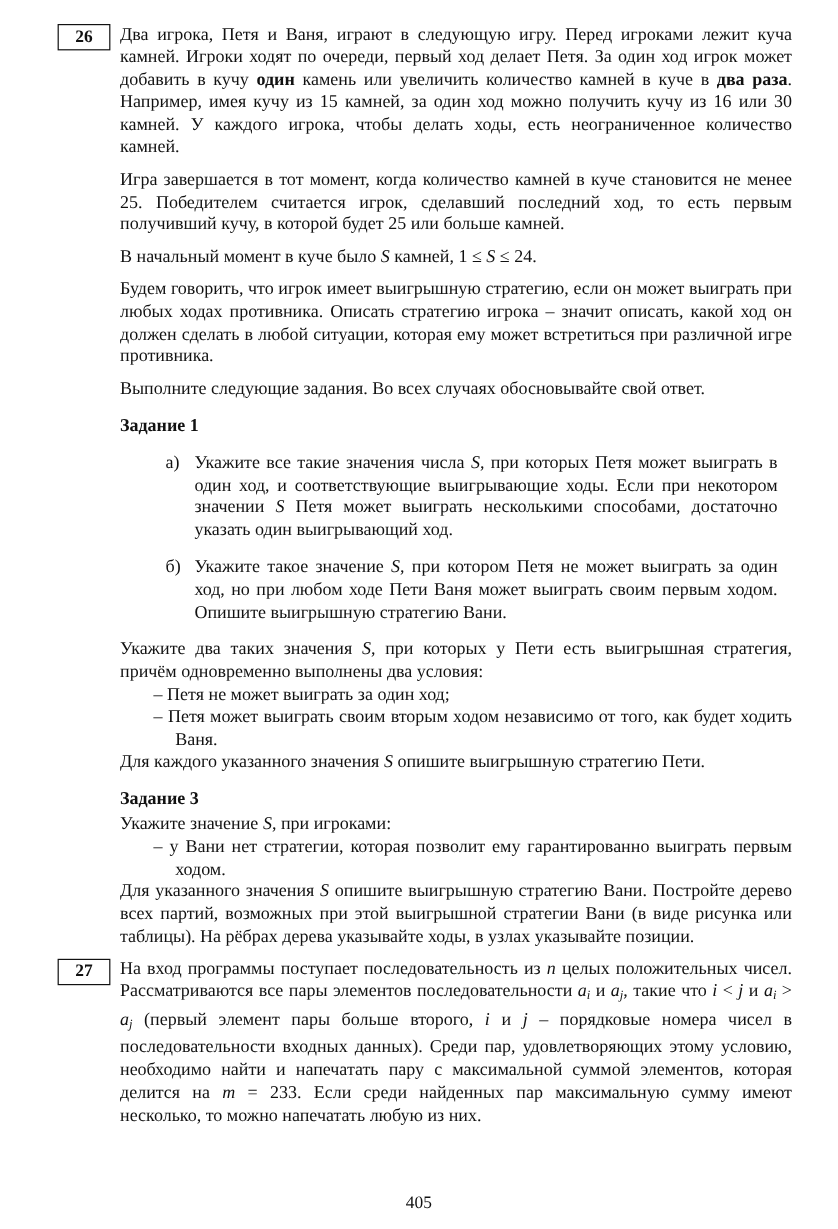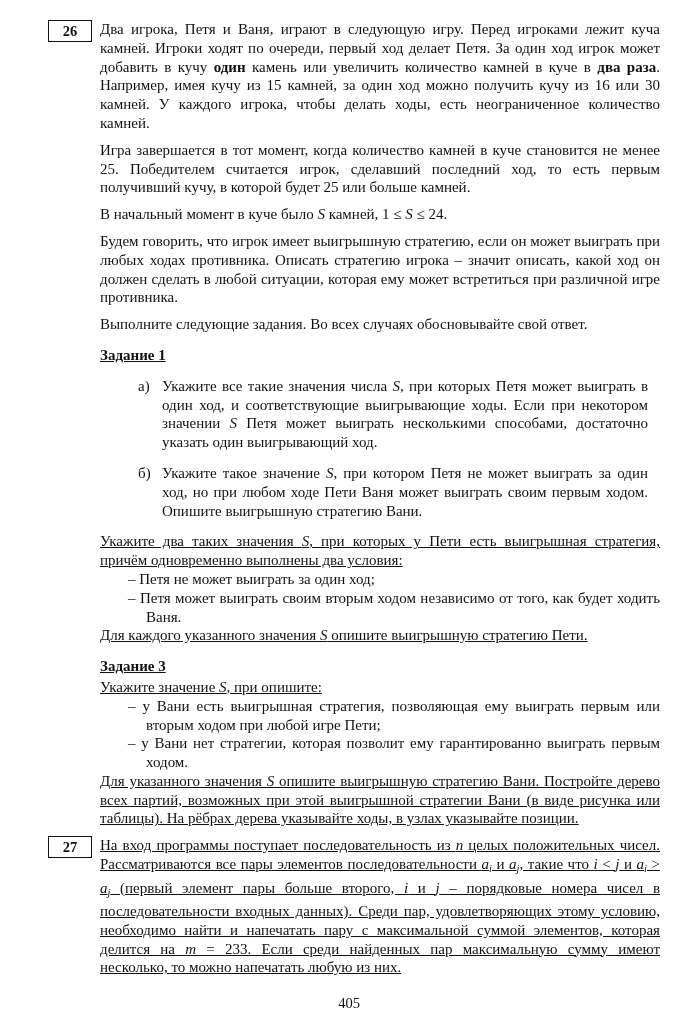--- a/index.html
+++ b/index.html
@@ -35,26 +35,25 @@
     border: 1.6px solid #111111;
     display: flex;
     align-items: center;
     justify-content: center;
     font-weight: 700;
     font-size: 14.5px;
     background: #ffffff;
   }
   .blk { text-align: justify; }
   .para { margin: 0 0 8px 0; }
-  .para.tight { margin: 0; text-decoration: underline; }
+  .para.tight { margin: 0; }
   .heading {
     font-weight: 700;
     text-align: left;
     margin: 12px 0 2px 0;
-    text-decoration: underline;
   }
   .item {
     padding-left: 50px;
     margin: 12px;
   }
   .item .item-label {
     display: inline-block;
     width: 24px;
     margin-left: -24px;
   }
@@ -97,22 +96,21 @@
           <div class="blk para"><span class="seg">Будем говорить, что игрок имеет выигрышную стратегию, если он может выиграть при любых ходах противника. Описать стратегию игрока – значит описать, какой ход он должен сделать в любой ситуации, которая ему может встретиться при различной игре противника.</span></div>
           <div class="blk para"><span class="seg">Выполните следующие задания. Во всех случаях обосновывайте свой ответ.</span></div>
           <div class="blk heading"><span class="seg">Задание 1</span></div>
           <div class="blk item"><span class="item-label">а)</span><span class="seg">Укажите все такие значения числа </span><span class="seg-i">S</span><span class="seg">, при которых Петя может выиграть в один ход, и соответствующие выигрывающие ходы. Если при некотором значении </span><span class="seg-i">S</span><span class="seg"> Петя может выиграть несколькими способами, достаточно указать один выигрывающий ход.</span></div>
           <div class="blk item"><span class="item-label">б)</span><span class="seg">Укажите такое значение </span><span class="seg-i">S</span><span class="seg">, при котором Петя не может выиграть за один ход, но при любом ходе Пети Ваня может выиграть своим первым ходом. Опишите выигрышную стратегию Вани.</span></div>
           <div class="blk para tight"><span class="seg">Укажите два таких значения </span><span class="seg-i">S</span><span class="seg">, при которых у Пети есть выигрышная стратегия, причём одновременно выполнены два условия:</span></div>
           <div class="blk dash"><span class="seg">– Петя не может выиграть за один ход;</span></div>
           <div class="blk dash"><span class="seg">– Петя может выиграть своим вторым ходом независимо от того, как будет ходить Ваня.</span></div>
           <div class="blk para tight"><span class="seg">Для каждого указанного значения </span><span class="seg-i">S</span><span class="seg"> опишите выигрышную стратегию Пети.</span></div>
           <div class="blk heading"><span class="seg">Задание 3</span></div>
-          <div class="blk para tight"><span class="seg">Укажите значение </span><span class="seg-i">S</span><span class="seg">, при опишите:</span></div>
-          <div class="blk dash"><span class="seg">– у Вани есть выигрышная стратегия, позволяющая ему выиграть первым или вторым ходом при любой игре Пети;</span></div>
+          <div class="blk para tight"><span class="seg">Укажите значение </span><span class="seg-i">S</span><span class="seg">, при игроками:</span></div>
           <div class="blk dash"><span class="seg">– у Вани нет стратегии, которая позволит ему гарантированно выиграть первым ходом.</span></div>
           <div class="blk para tight"><span class="seg">Для указанного значения </span><span class="seg-i">S</span><span class="seg"> опишите выигрышную стратегию Вани. Постройте дерево всех партий, возможных при этой выигрышной стратегии Вани (в виде рисунка или таблицы). На рёбрах дерева указывайте ходы, в узлах указывайте позиции.</span></div>
         </div>
     </section>
 
     <section class="problem problem-gap">
       <div class="num-box">
         <span>27</span>
       </div>
       <div class="content">

